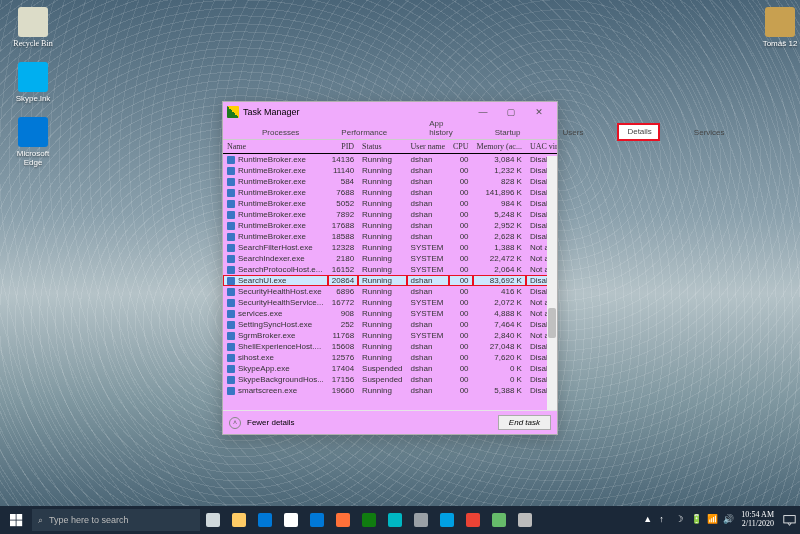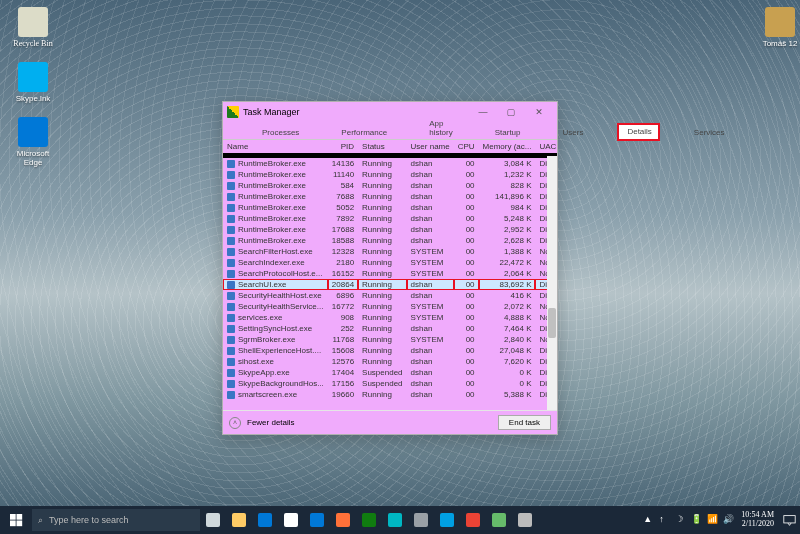--- a/index.html
+++ b/index.html
@@ -60,22 +60,22 @@
   color: #444; position: relative; top: 1px; margin-left: 28px;
 }
 .tm-tab.active {
   background: #fff; border: 1px solid #ccc; border-bottom: 1px solid #fff; padding-left: 8px;
 }
 .tm-tab.highlight { outline: 2px solid #e81123; outline-offset: -1px; }
 .tm-body { flex: 1; overflow: hidden; position: relative; }
 .tm-table { width: 100%; font-size: 8px; border-collapse: collapse; }
 .tm-table th {
   text-align: left; font-weight: 400; color: #333;
-  padding: 2px 4px; border-bottom: 5px solid #000000;
-  white-space: nowrap; overflow: hidden;
+  padding: 2px 4px; border-bottom: 1px solid #000000;
+  white-space: nowrap; overflow: hidden; font-family: Liberation Serif, serif;
 }
 .tm-table td {
   padding: 1px 4px; color: #333; white-space: nowrap; overflow: hidden;
 }
 .tm-table tr.selected td { background: #cde8ff; }
 .tm-table tr.highlight td { outline: 1.5px solid #e81123; outline-offset: -1px; }
 .tm-table td.num, .tm-table th.num { text-align: right; }
 .proc-icon { display: inline-block; width: 8px; height: 8px; background: #3a76c4; margin-right: 3px; vertical-align: middle; border-radius: 1px; }
 .tm-scroll {
   position: absolute; right: 0; top: 16px; bottom: 0; width: 10px;
@@ -83,21 +83,21 @@
 }
 .tm-scroll-thumb { position: absolute; left: 1px; right: 1px; top: 60%; height: 30px; background: #c0c0c0; border-radius: 2px; }
 .tm-footer {
   height: 24px; border-top: 1px solid #e5e5e5;
   display: flex; align-items: center; padding: 0 6px; gap: 6px;
   font-size: 8px;
 }
 .tm-footer .chev { width: 12px; height: 12px; border: 1px solid #888; border-radius: 50%; display: flex; align-items:center; justify-content:center; font-size:7px; color:#666;}
 .tm-footer .spacer { flex: 1; }
 .tm-footer .endtask {
-  padding: 2px 10px; border: 1px solid #aaa; background: #efefef; font-size: 8px;
+  padding: 2px 10px; border: 1px solid #aaa; background: #efefef; font-size: 8px; font-style: italic;
 }
 
 .taskbar {
   position: absolute; left: 0; right: 0; bottom: 0; height: 28px;
   background: #1b2838; display: flex; align-items: center;
   color: #fff; font-size: 9px;
 }
 .start-btn { width: 32px; height: 28px; display:flex; align-items:center; justify-content:center;}
 .start-btn svg { width: 13px; height: 13px; }
 .search-box {

